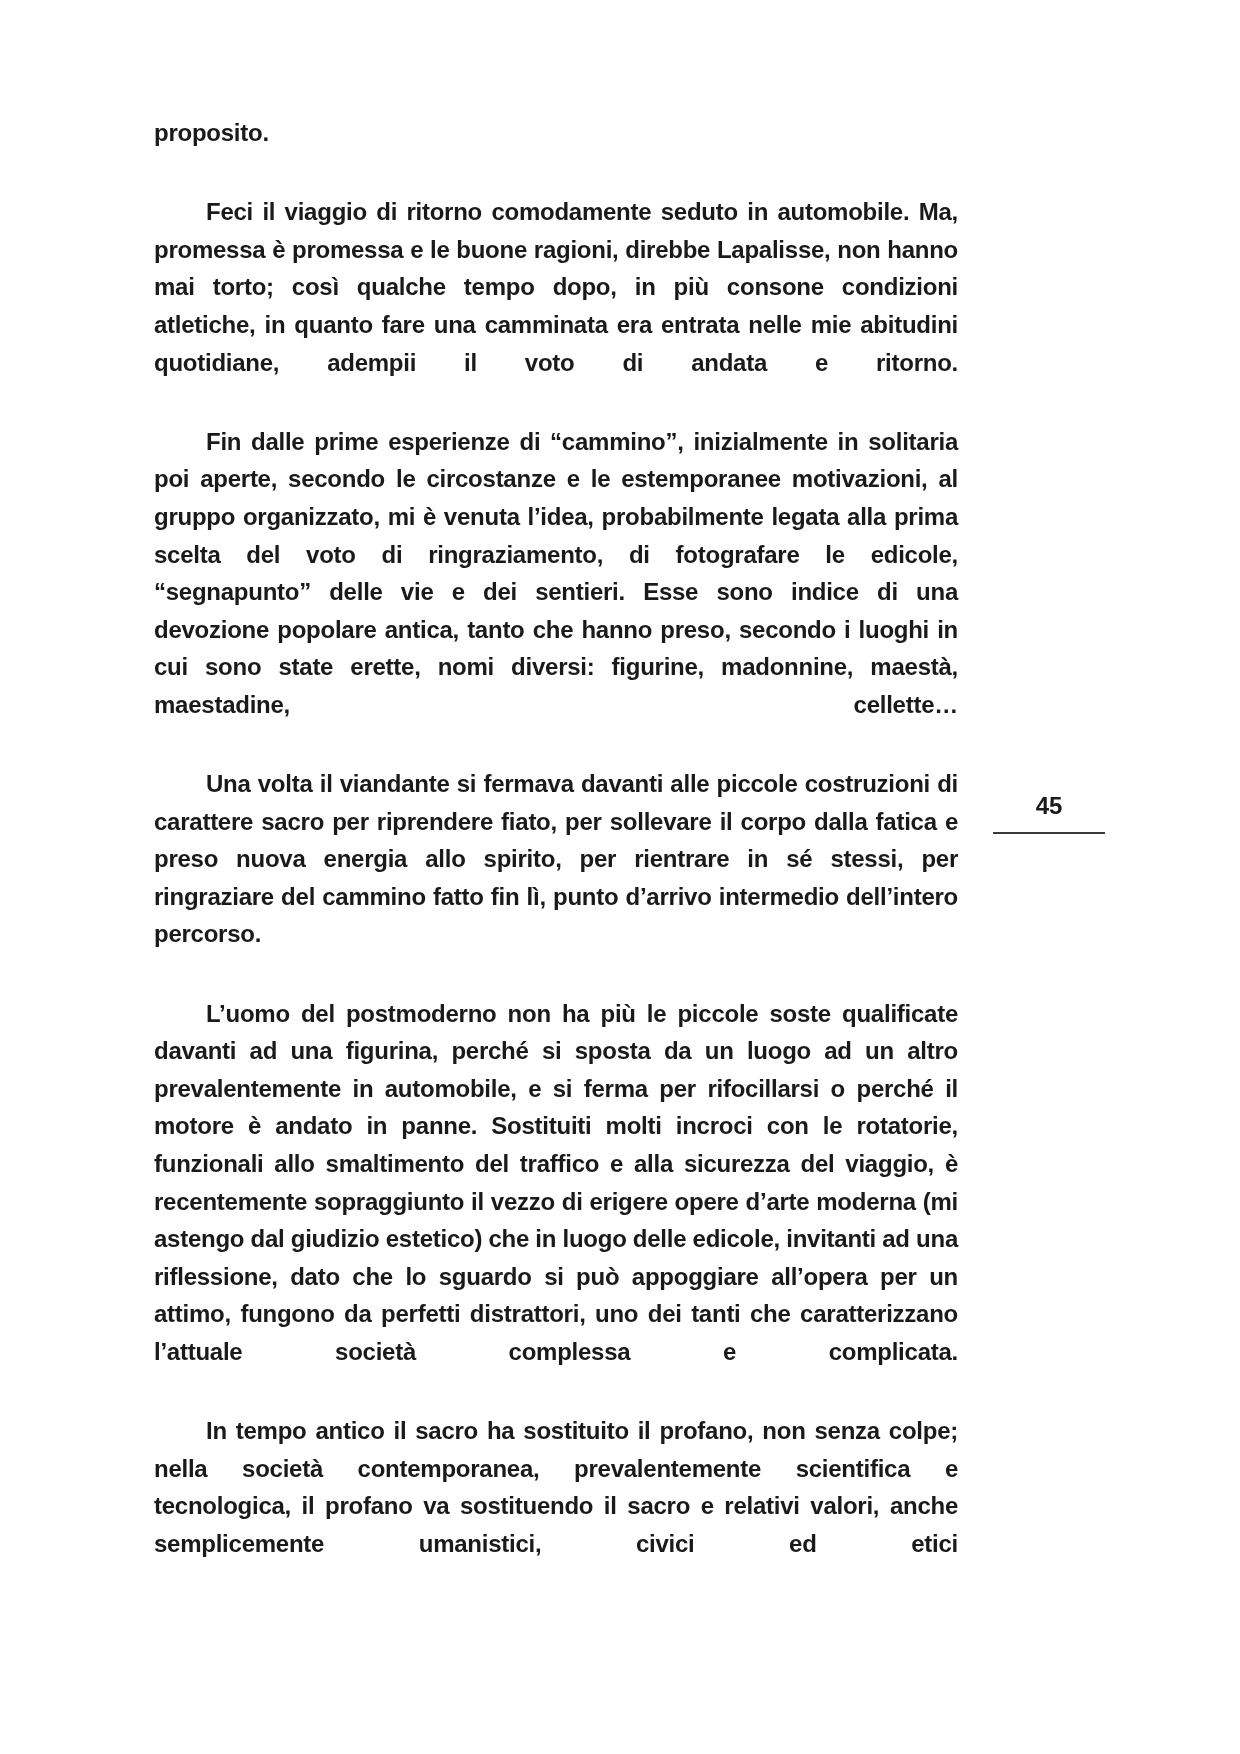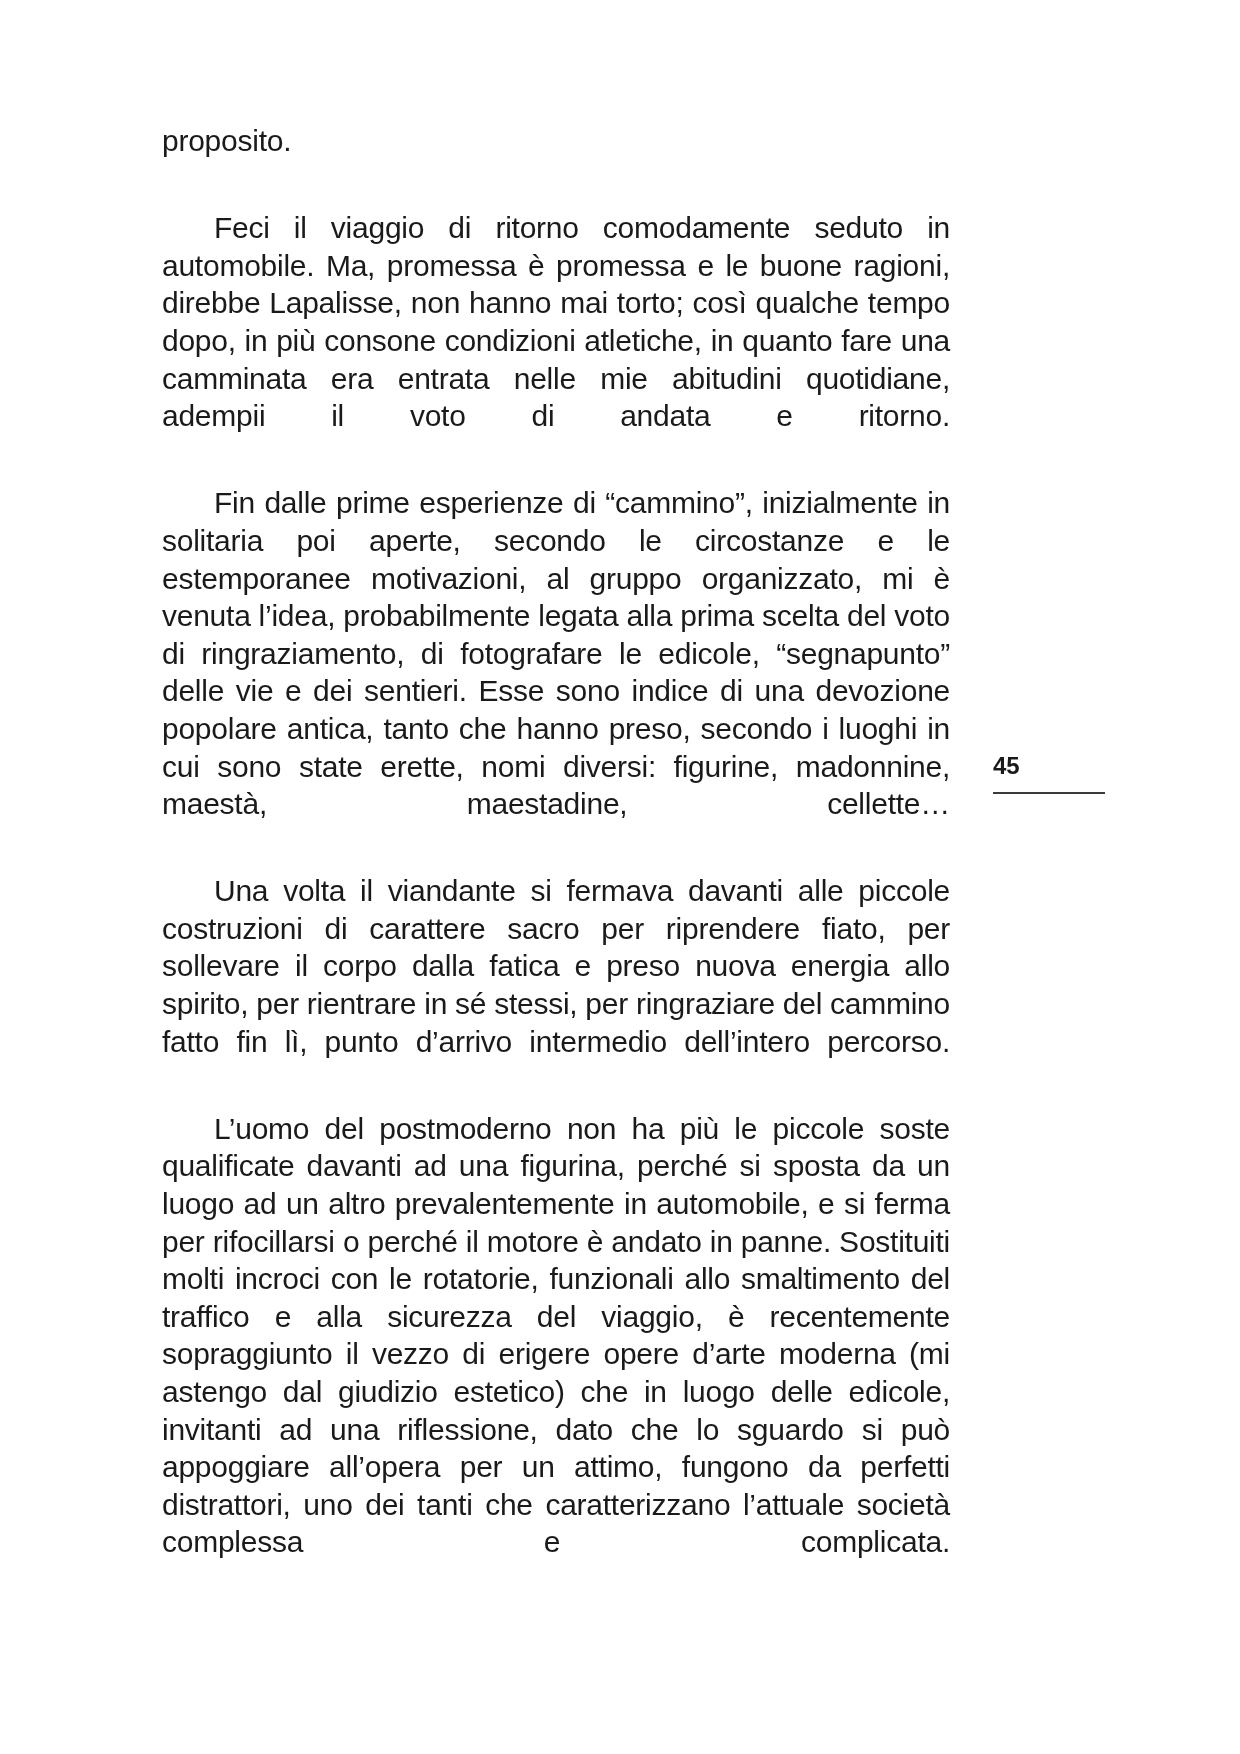--- a/index.html
+++ b/index.html
@@ -20,29 +20,30 @@
   
   .text-column {
     position: absolute;
     left: 150px;
     top: 110px;
     width: 812px;
     color: #1a1a1a;
   }
 
   .para {
-    margin: 12px;
-    font-size: 30px;
+    margin: 4px;
+    font-size: 24px;
     line-height: 37.6px;
     text-align: justify;
     text-justify: inter-word;
     letter-spacing: -0.25px;
     word-spacing: -0.3px;
     -webkit-font-smoothing: antialiased;
     hyphens: manual;
+    font-weight: bold;
   }
 
   .para.first {
     text-indent: 0;
   }
 
   .para.indented {
     text-indent: 52px;
   }
 
@@ -50,23 +51,23 @@
   .para::after {
     content: "";
     display: inline-block;
     width: 100%;
   }
 
   
   .folio-block {
     position: absolute;
     left: 993px;
-    top: 752px;
+    top: 792px;
     width: 112px;
-    text-align: left;
+    text-align: center;
   }
 
   .folio-number {
     font-size: 24px;
     font-weight: bold;
     color: #1a1a1a;
     letter-spacing: 0px;
     line-height: 28px;
   }
 
@@ -88,20 +89,21 @@
 
     <p class="para indented">Feci il viaggio di ritorno comodamente seduto in automobile. Ma, promessa è promessa e le buone ragioni, direbbe Lapalisse, non hanno mai torto; così qualche tempo dopo, in più consone condizioni atletiche, in quanto fare una camminata era entrata nelle mie abitudini quotidiane, adempii il voto di andata e ritorno.</p>
 
 
     <p class="para indented">Fin dalle prime esperienze di “cammino”, inizialmente in solitaria poi aperte, secondo le circostanze e le estemporanee motivazioni, al gruppo organizzato, mi è venuta l’idea, probabilmente legata alla prima scelta del voto di ringraziamento, di fotografare le edicole, “segnapunto” delle vie e dei sentieri. Esse sono indice di una devozione popolare antica, tanto che hanno preso, secondo i luoghi in cui sono state erette, nomi diversi: figurine, madonnine, maestà, maestadine, cellette…</p>
 
     <p class="para indented">Una volta il viandante si fermava davanti alle piccole costruzioni di carattere sacro per riprendere fiato, per sollevare il corpo dalla fatica e preso nuova energia allo spirito, per rientrare in sé stessi, per ringraziare del cammino fatto fin lì, punto d’arrivo intermedio dell’intero percorso.</p>
 
     <p class="para indented">L’uomo del postmoderno non ha più le piccole soste qualificate davanti ad una figurina, perché si sposta da un luogo ad un altro prevalentemente in automobile, e si ferma per rifocillarsi o perché il motore è andato in panne. Sostituiti molti incroci con le rotatorie, funzionali allo smaltimento del traffico e alla sicurezza del viaggio, è recentemente sopraggiunto il vezzo di erigere opere d’arte moderna (mi astengo dal giudizio estetico) che in luogo delle edicole, invitanti ad una riflessione, dato che lo sguardo si può appoggiare all’opera per un attimo, fungono da perfetti distrattori, uno dei tanti che caratterizzano l’attuale società complessa e complicata.</p>
 
+    <p class="para indented">In tempo antico il sacro ha sostituito il profano, non senza colpe; nella società contemporanea, prevalentemente scientifica e tecnologica, il profano va sostituendo il sacro e relativi valori, anche semplicemente umanistici, civici ed etici</p>
 
   </div>
 
   <div class="folio-block">
     <div class="folio-number">45</div>
     <div class="folio-rule"></div>
   </div>
 
 </div>
 

